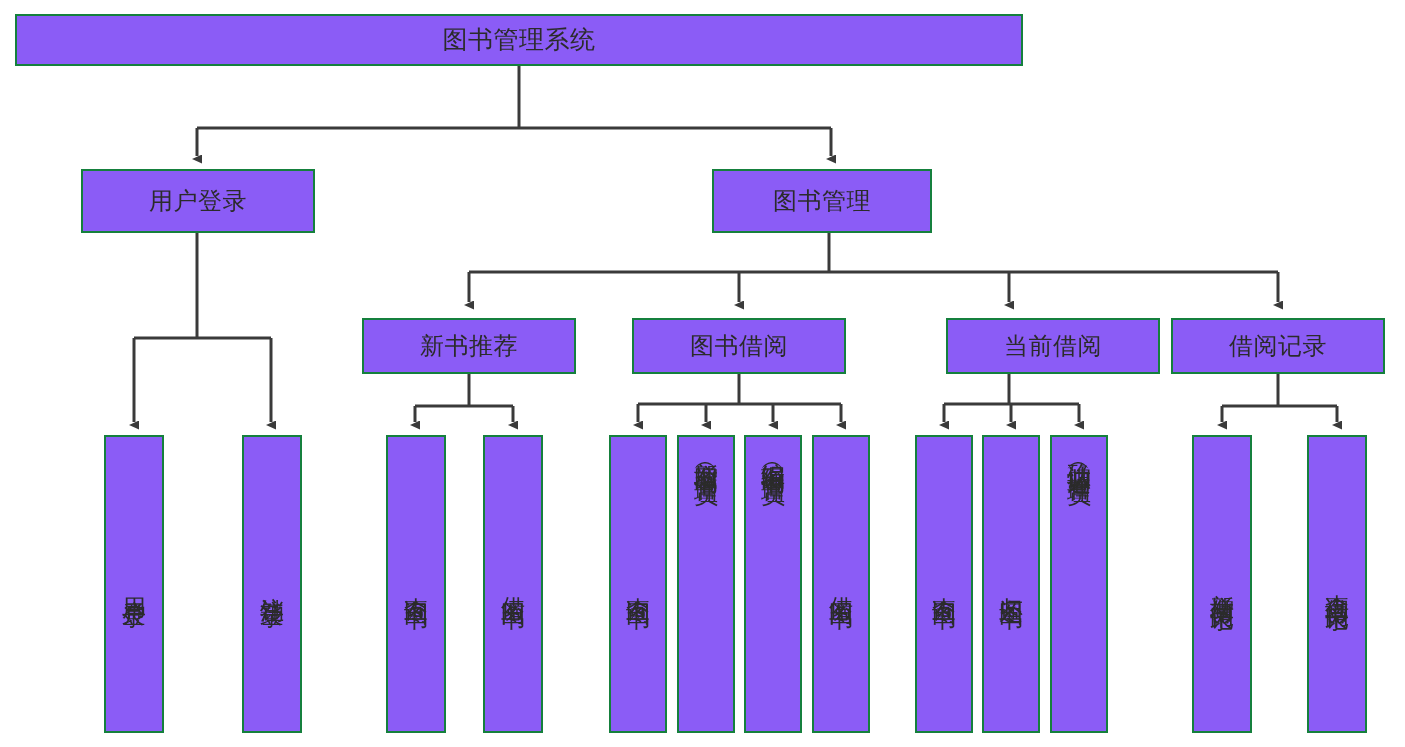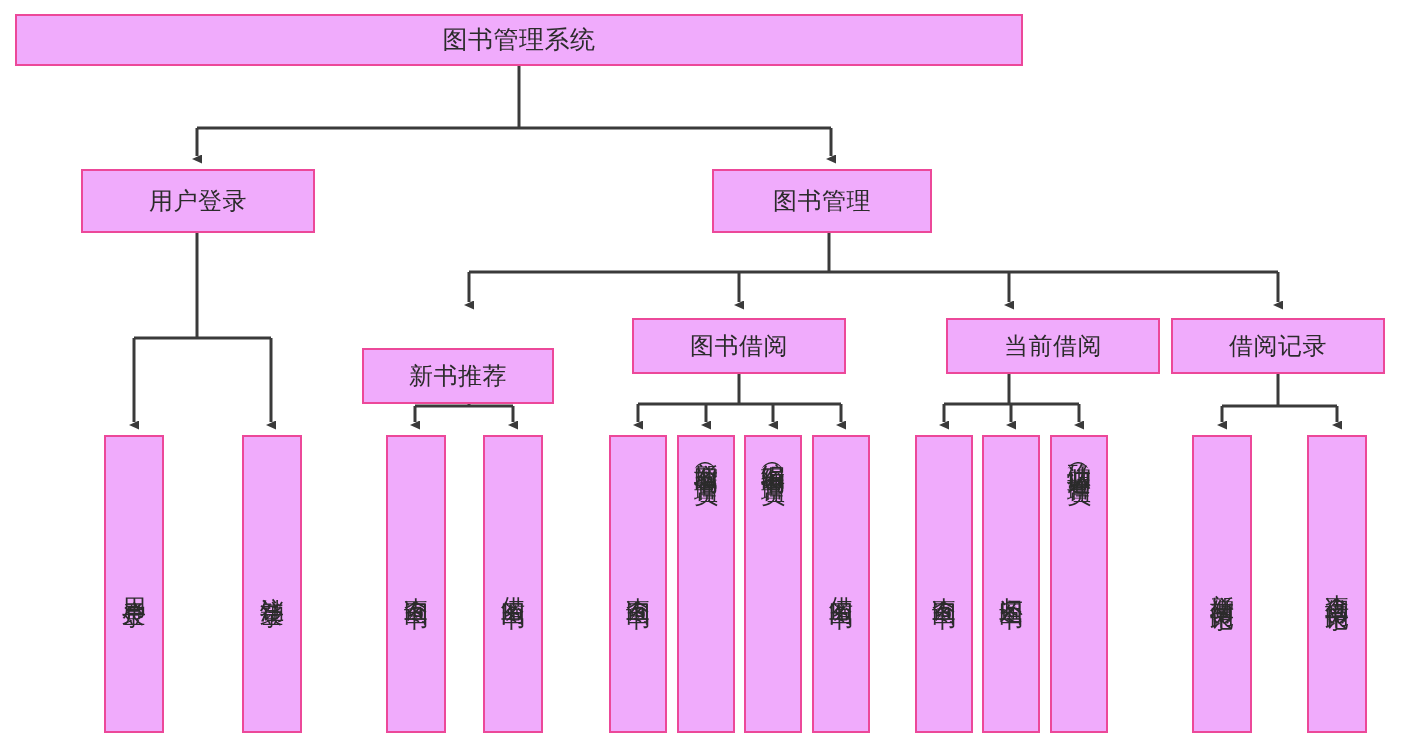--- a/index.html
+++ b/index.html
@@ -22,22 +22,22 @@
     position: absolute;
     left: 0;
     top: 0;
     width: 1405px;
     height: 747px;
   }
   
   .node {
     position: absolute;
     box-sizing: border-box;
-    background: #f0abfc;
-    border: 2px solid #ec4899;
+    background: #8b5cf6;
+    border: 2px solid #15803d;
     display: flex;
     align-items: center;
     justify-content: center;
     z-index: 3;
   }
   .node-label {
     color: #2b2b2b;
     text-align: center;
     line-height: 1.18;
     letter-spacing: 0.5px;
@@ -140,21 +140,21 @@
     <span class="node-label">图书管理系统</span>
   </div>
 
   <div class="node horiz" style="left:81px; top:169px; width:234px; height:64px;">
     <span class="node-label">用户登录</span>
   </div>
   <div class="node horiz" style="left:712px; top:169px; width:220px; height:64px;">
     <span class="node-label">图书管理</span>
   </div>
 
-  <div class="node horiz" style="left:362px; top:318px; width:192px; height:56px;margin-top:30px;">
+  <div class="node horiz" style="left:362px; top:318px; width:214px; height:56px;">
     <span class="node-label">新书推荐</span>
   </div>
   <div class="node horiz" style="left:632px; top:318px; width:214px; height:56px;">
     <span class="node-label">图书借阅</span>
   </div>
   <div class="node horiz" style="left:902px; top:318px; width:214px; height:56px;margin-left:44px;">
     <span class="node-label">当前借阅</span>
   </div>
   <div class="node horiz" style="left:1171px; top:318px; width:214px; height:56px;">
     <span class="node-label">借阅记录</span>

